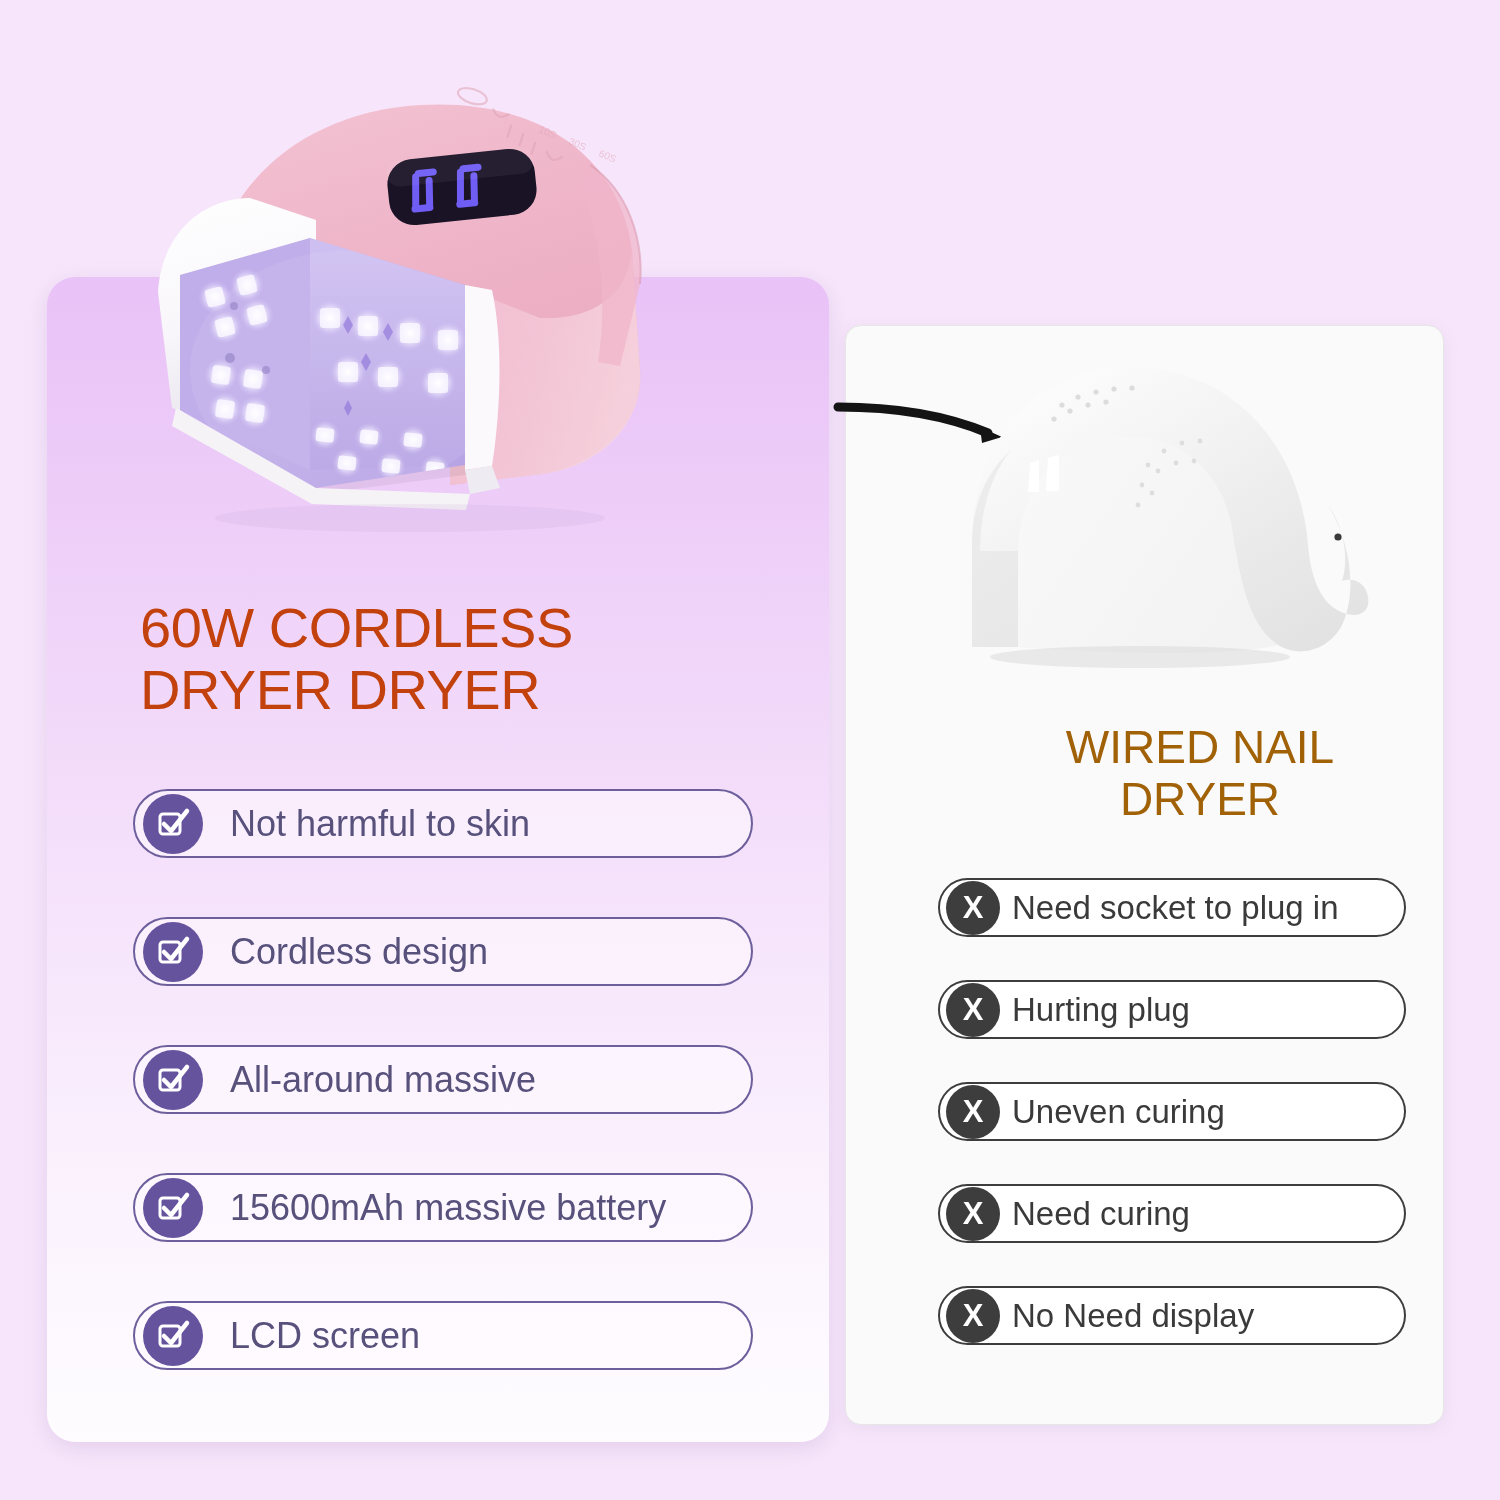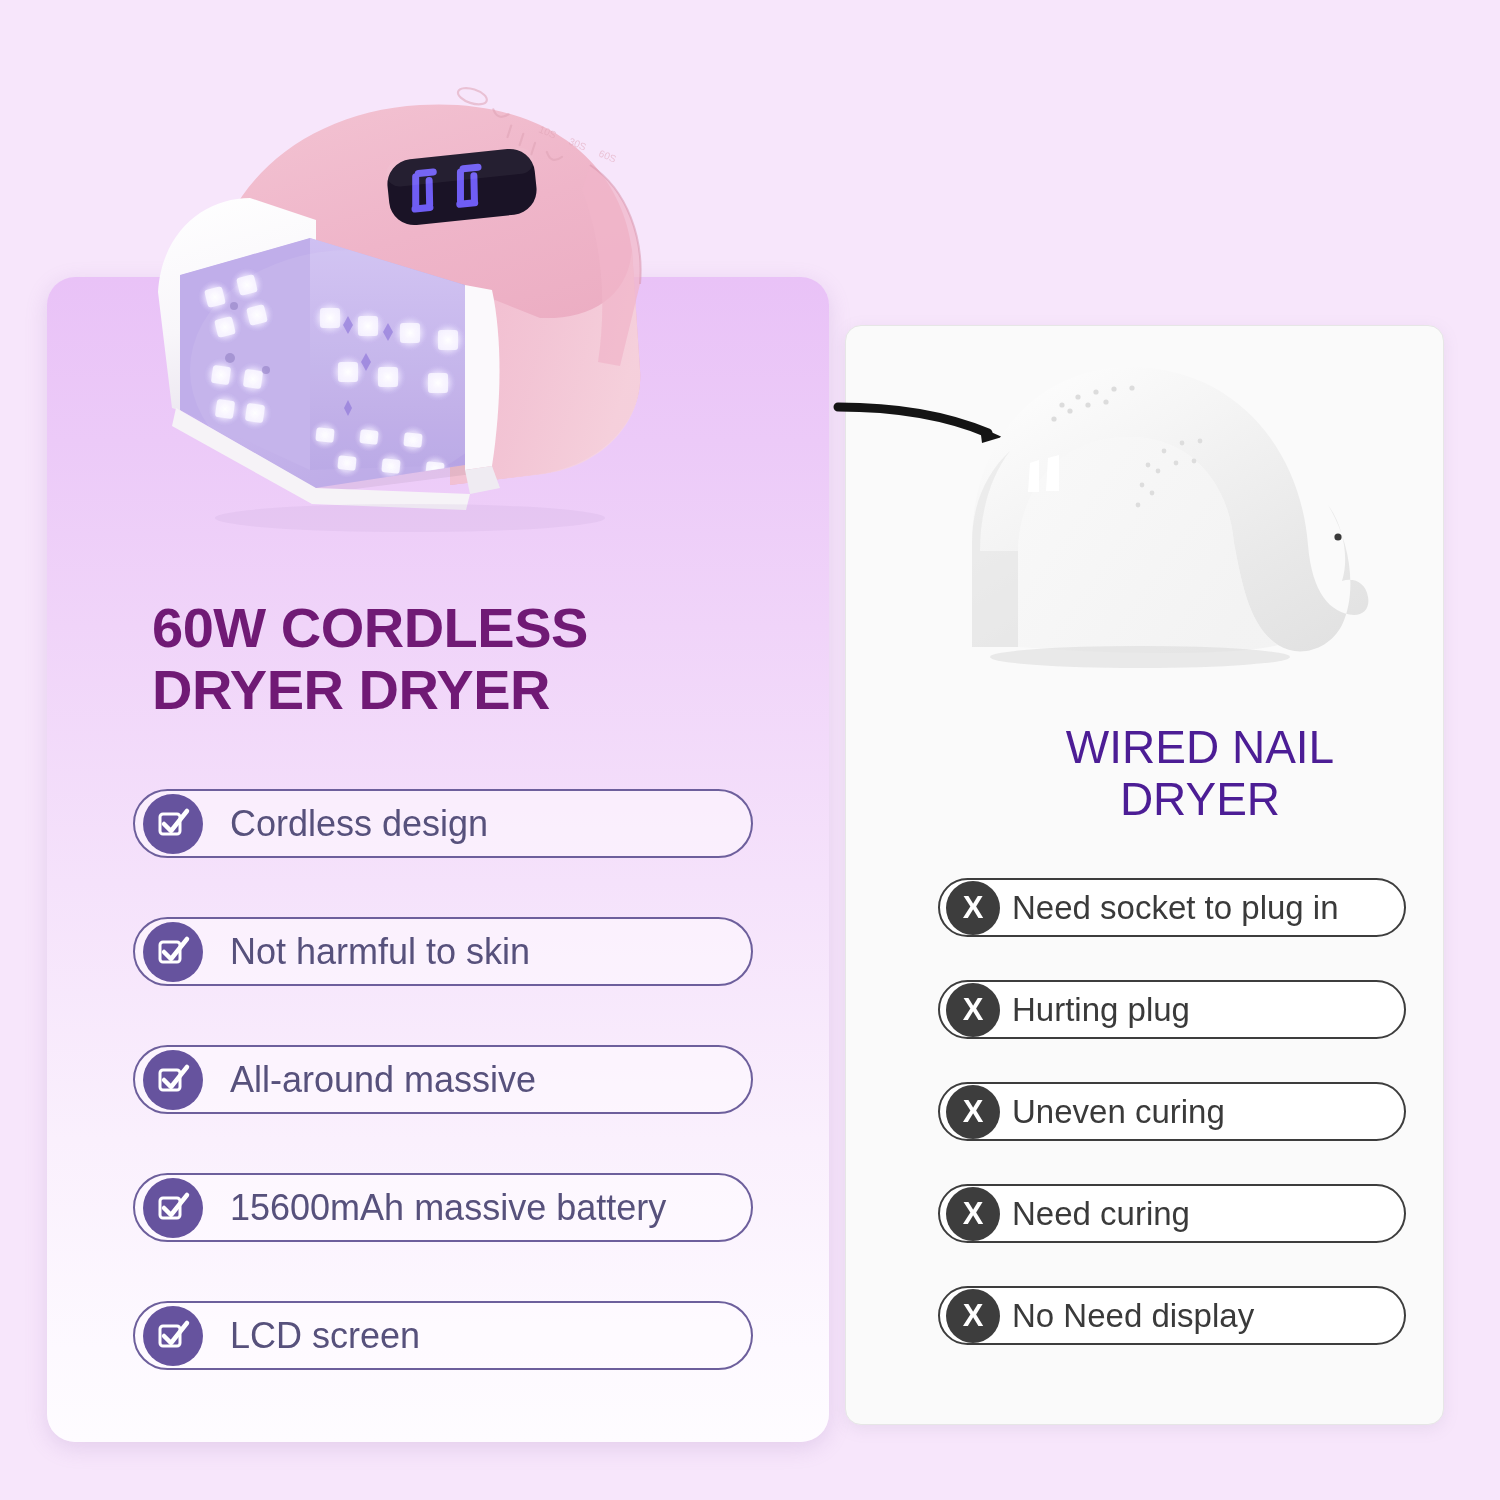--- a/index.html
+++ b/index.html
@@ -38,38 +38,38 @@
     width:599px; height:1100px;
     border-radius:16px;
     background:#fafafa;
     border:1px solid #e6e6e6;
     box-shadow:0 4px 16px rgba(140,120,160,0.13);
   }
 
   
   #left-title {
     position:absolute;
-    left:152px; top:597px;
+    left:140px; top:597px;
     width:640px;
     font-size:56px;
-    font-weight:bold;
+    font-weight:normal;
     line-height:1.1;
     letter-spacing:-0.5px;
-    color:#701a75;
+    color:#c2410c;
   }
   #right-title {
     position:absolute;
     left:950px; top:722px;
     width:500px;
     text-align:center;
     font-size:46px;
     font-weight:normal;
     line-height:1.12;
     letter-spacing:0px;
-    color:#4c1d95;
+    color:#a16207;
   }
 
   
   #left-list {
     position:absolute;
     left:133px; top:789px;
     width:620px;
   }
   .pill-left {
     position:relative;
@@ -441,31 +441,31 @@
 
   <div id="left-list">
 
     <div class="pill-left">
       <span class="check-badge">
         <svg viewBox="0 0 36 36" xmlns="http://www.w3.org/2000/svg">
           <rect x="5" y="8" width="20" height="20" rx="3" fill="none" stroke="#ffffff" stroke-width="3"></rect>
           <path d="M 9 18 L 16 25 L 32 5" fill="none" stroke="#ffffff" stroke-width="4.5" stroke-linecap="round" stroke-linejoin="round"></path>
         </svg>
       </span>
-      <span class="pill-text">Cordless design</span>
+      <span class="pill-text">Not harmful to skin</span>
     </div>
 
     <div class="pill-left">
       <span class="check-badge">
         <svg viewBox="0 0 36 36" xmlns="http://www.w3.org/2000/svg">
           <rect x="5" y="8" width="20" height="20" rx="3" fill="none" stroke="#ffffff" stroke-width="3"></rect>
           <path d="M 9 18 L 16 25 L 32 5" fill="none" stroke="#ffffff" stroke-width="4.5" stroke-linecap="round" stroke-linejoin="round"></path>
         </svg>
       </span>
-      <span class="pill-text">Not harmful to skin</span>
+      <span class="pill-text">Cordless design</span>
     </div>
 
     <div class="pill-left">
       <span class="check-badge">
         <svg viewBox="0 0 36 36" xmlns="http://www.w3.org/2000/svg">
           <rect x="5" y="8" width="20" height="20" rx="3" fill="none" stroke="#ffffff" stroke-width="3"></rect>
           <path d="M 9 18 L 16 25 L 32 5" fill="none" stroke="#ffffff" stroke-width="4.5" stroke-linecap="round" stroke-linejoin="round"></path>
         </svg>
       </span>
       <span class="pill-text">All-around massive</span>

